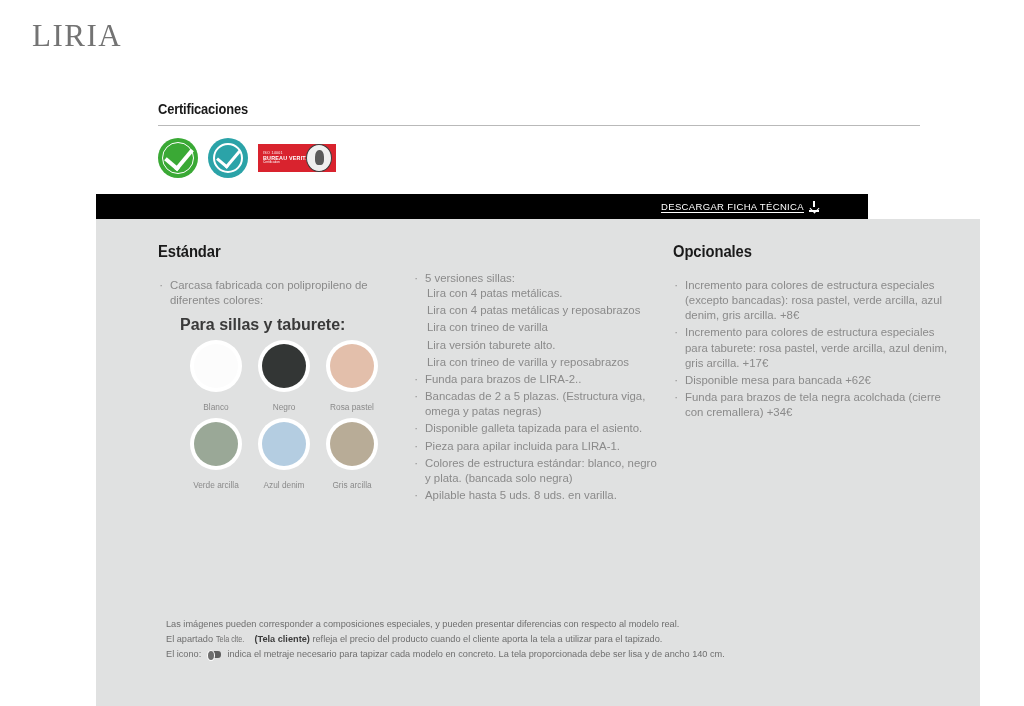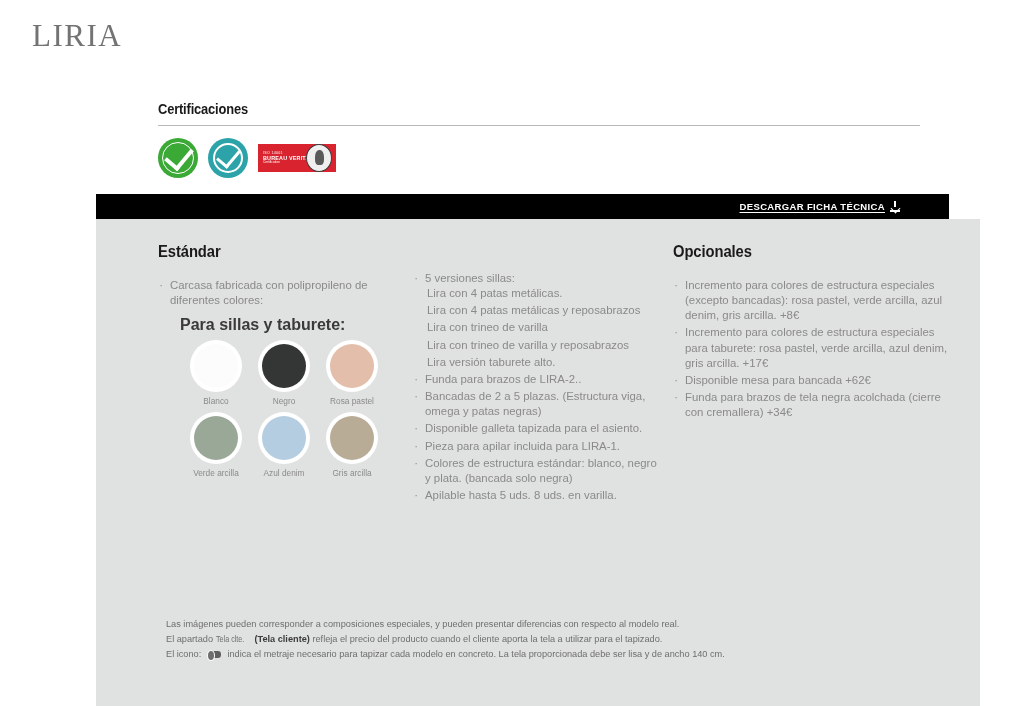--- a/index.html
+++ b/index.html
@@ -135,27 +135,26 @@
     width: 9px; height: 15px;
     background: #5a5a5a;
     border-radius: 45% 45% 35% 35%;
   }
 
   
   .action-bar {
     position: absolute;
     left: 96px;
     top: 194px;
-    width: 853px;
+    width: 772px;
     height: 25px;
     background: #000000;
     display: flex;
     align-items: center;
     justify-content: flex-end;
-    font-weight: bold;
   }
   .download-link {
     display: inline-flex;
     align-items: center;
     gap: 5px;
     margin-right: 49px;
     color: #ffffff;
     font-size: 9.5px;
     letter-spacing: 0.35px;
     cursor: pointer;
@@ -262,21 +261,21 @@
     margin-bottom: 10px;
     text-align: center;
   }
   .swatch-dot {
     width: 44px; height: 44px;
     border-radius: 50%;
     margin: 0 auto;
     box-shadow: 0 0 0 4px #ffffff;
   }
   .swatch-label {
-    margin-top: 8px;
+    margin-top: 14px;
     font-size: 8.3px;
     color: #8a8a8a;
     white-space: nowrap;
   }
 
   
   .footnotes {
     position: absolute;
     left: 70px;
     top: 398px;
@@ -401,22 +400,22 @@
     </div>
 
     <div class="col-versions">
       <ul class="bullets">
         <li>
           <span>5 versiones sillas:</span>
           <ul class="sub-list">
             <li>Lira con 4 patas metálicas.</li>
             <li>Lira con 4 patas metálicas y reposabrazos</li>
             <li>Lira con trineo de varilla</li>
+            <li>Lira versión taburete alto.</li>
             <li>Lira con trineo de varilla y reposabrazos</li>
-            <li>Lira versión taburete alto.</li>
           </ul>
         </li>
         <li>Funda para brazos de LIRA-2..</li>
         <li>Bancadas de 2 a 5 plazas. (Estructura viga, omega y patas negras)</li>
         <li>Disponible galleta tapizada para el asiento.</li>
         <li>Pieza para apilar incluida para LIRA-1.</li>
         <li>Colores de estructura estándar: blanco, negro y plata. (bancada solo negra)</li>
         <li>Apilable hasta 5 uds. 8 uds. en varilla.</li>
       </ul>
     </div>

